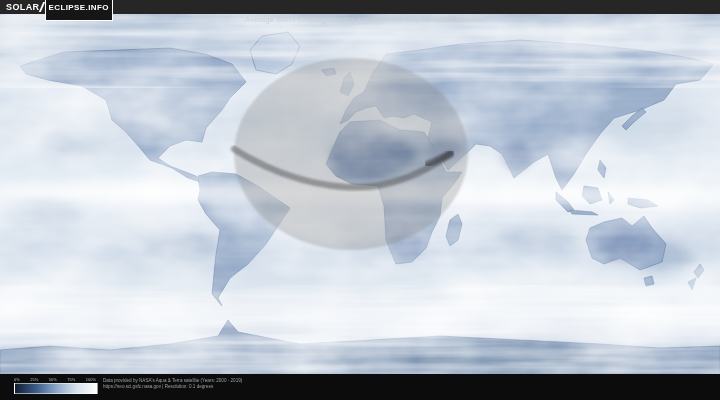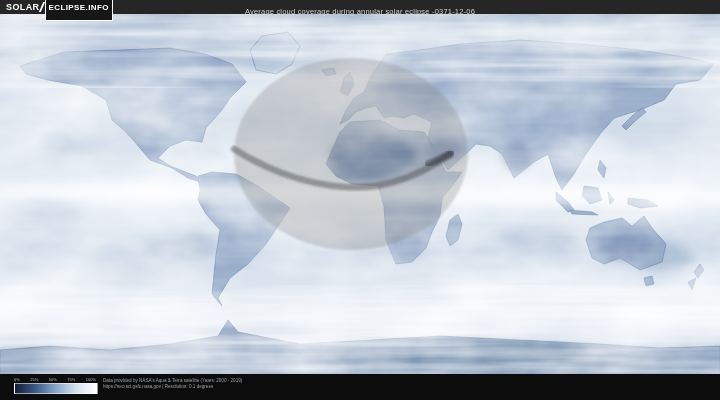--- a/index.html
+++ b/index.html
@@ -7,21 +7,21 @@
        font-family:"Liberation Sans","DejaVu Sans",sans-serif;}
 
   
   .topbar{position:absolute;left:0;top:0;width:720px;height:14px;background:#262626;
           display:flex;z-index:30;}
   .logo{display:flex;align-items:center;margin-left:6px;height:14px;}
   .logo-prefix{color:#fff;font-size:9px;font-weight:bold;letter-spacing:.4px;}
   .logo-slash{width:2px;height:10px;background:#fff;transform:skewX(-24deg);margin:0 2px 0 1px;}
   .logo-box{border:1px solid #fff;background:#161616;color:#fff;font-size:8px;font-weight:bold;
             letter-spacing:.4px;padding:8px 3px;line-height:9px;height:9px;display:flex;align-items:center;}
-  .bar-title{position:absolute;left:0;right:0;top:4px;height:14px;display:flex;align-items:center;
+  .bar-title{position:absolute;left:0;right:0;top:12px;height:14px;display:flex;align-items:center;
              justify-content:center;color:#d0d0d0;font-size:7.5px;letter-spacing:.2px;pointer-events:none;}
 
   
   .map-wrap{position:absolute;left:0;top:14px;width:720px;height:360px;background:#cdd9e7;z-index:10;}
   .map-wrap svg{display:block;}
 
   
   .bottombar{position:absolute;left:0;top:374px;width:720px;height:26px;background:#0c0c0c;z-index:30;}
   .legend{position:absolute;left:14px;top:3px;width:82px;}
   .legend-ticks{display:flex;justify-content:space-between;color:#b8b8b8;font-size:4px;

